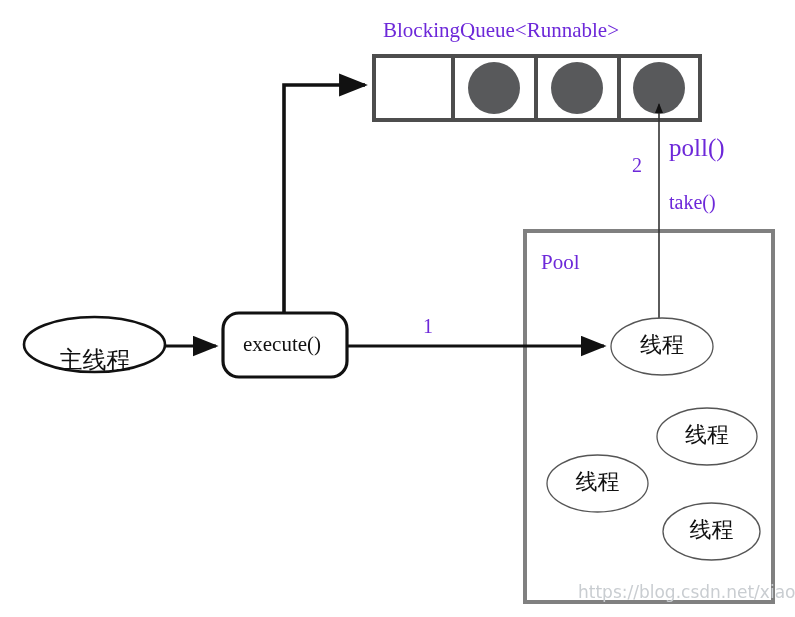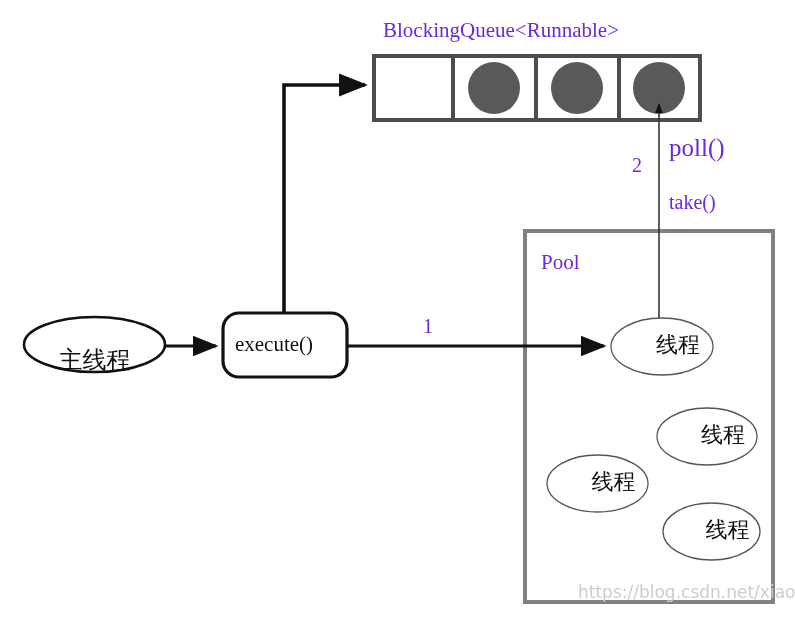--- a/index.html
+++ b/index.html
@@ -73,25 +73,25 @@
     width: 141px;
     font-size: 24px;
     font-family: "DejaVu Sans", "Liberation Sans", sans-serif;
   }
   #text-execute {
     left: 222px;
     top: 334px;
     width: 104px;
     font-size: 21px;
     font-family: "Liberation Serif", "DejaVu Serif", serif;
+    padding-left: 8px;
   }
   .text-thread {
     font-size: 22px;
     font-family: "DejaVu Sans", "Liberation Sans", sans-serif;
-    padding-left: 16px;
   }
   #text-thread-1 { left: 611px; top: 334px; width: 102px; }
   #text-thread-2 { left: 657px; top: 424px; width: 100px; }
   #text-thread-3 { left: 547px; top: 471px; width: 101px; }
   #text-thread-4 { left: 663px; top: 519px; width: 97px; }
   #watermark {
     position: absolute;
     left: 578px;
     top: 582px;
     font-size: 17px;

